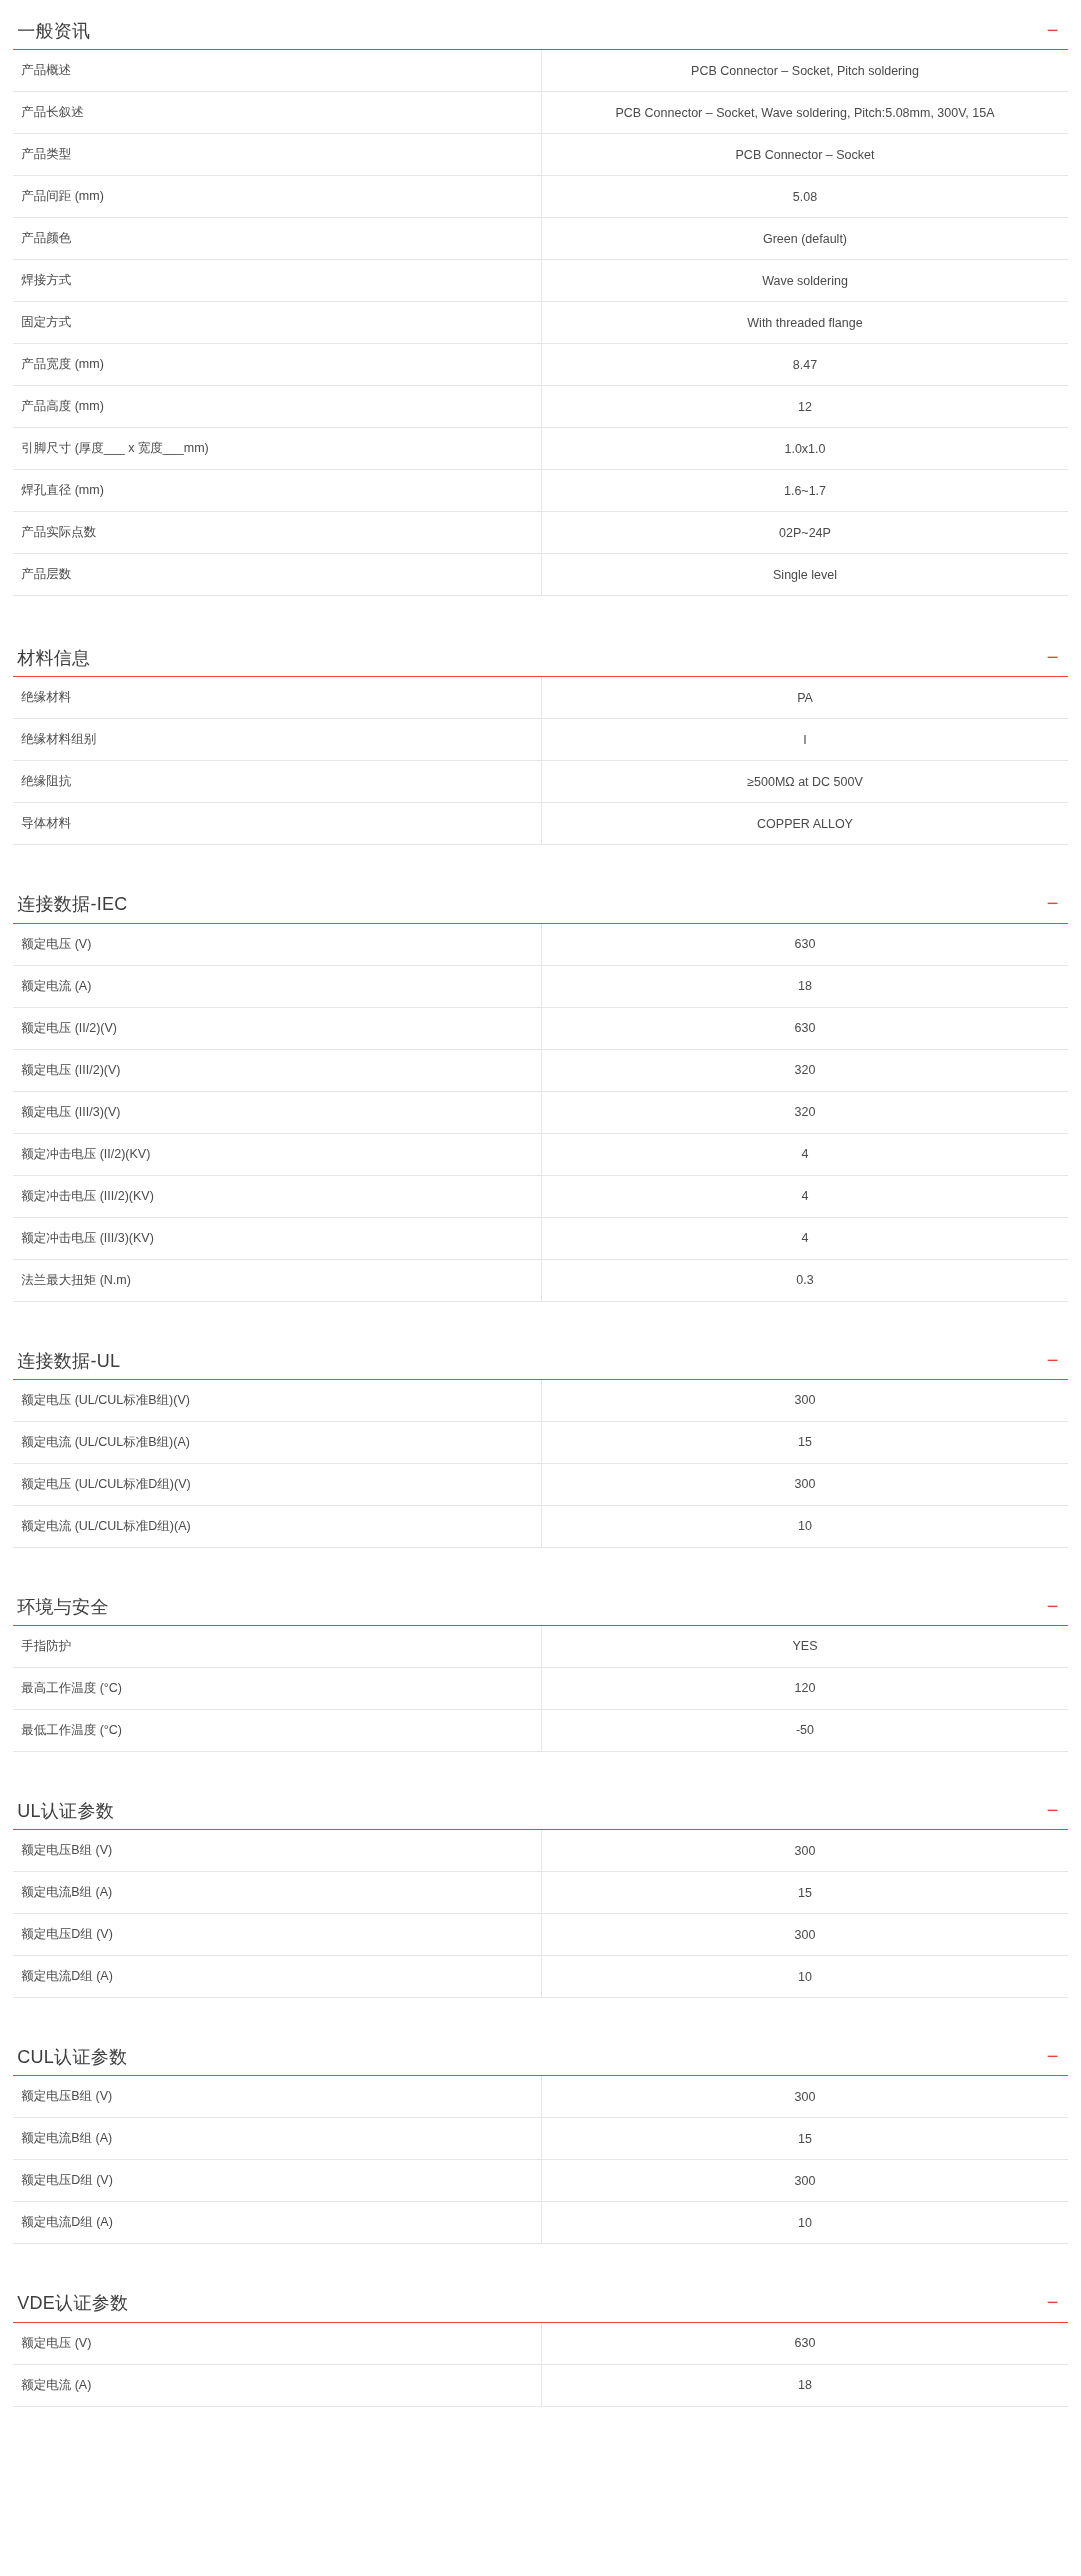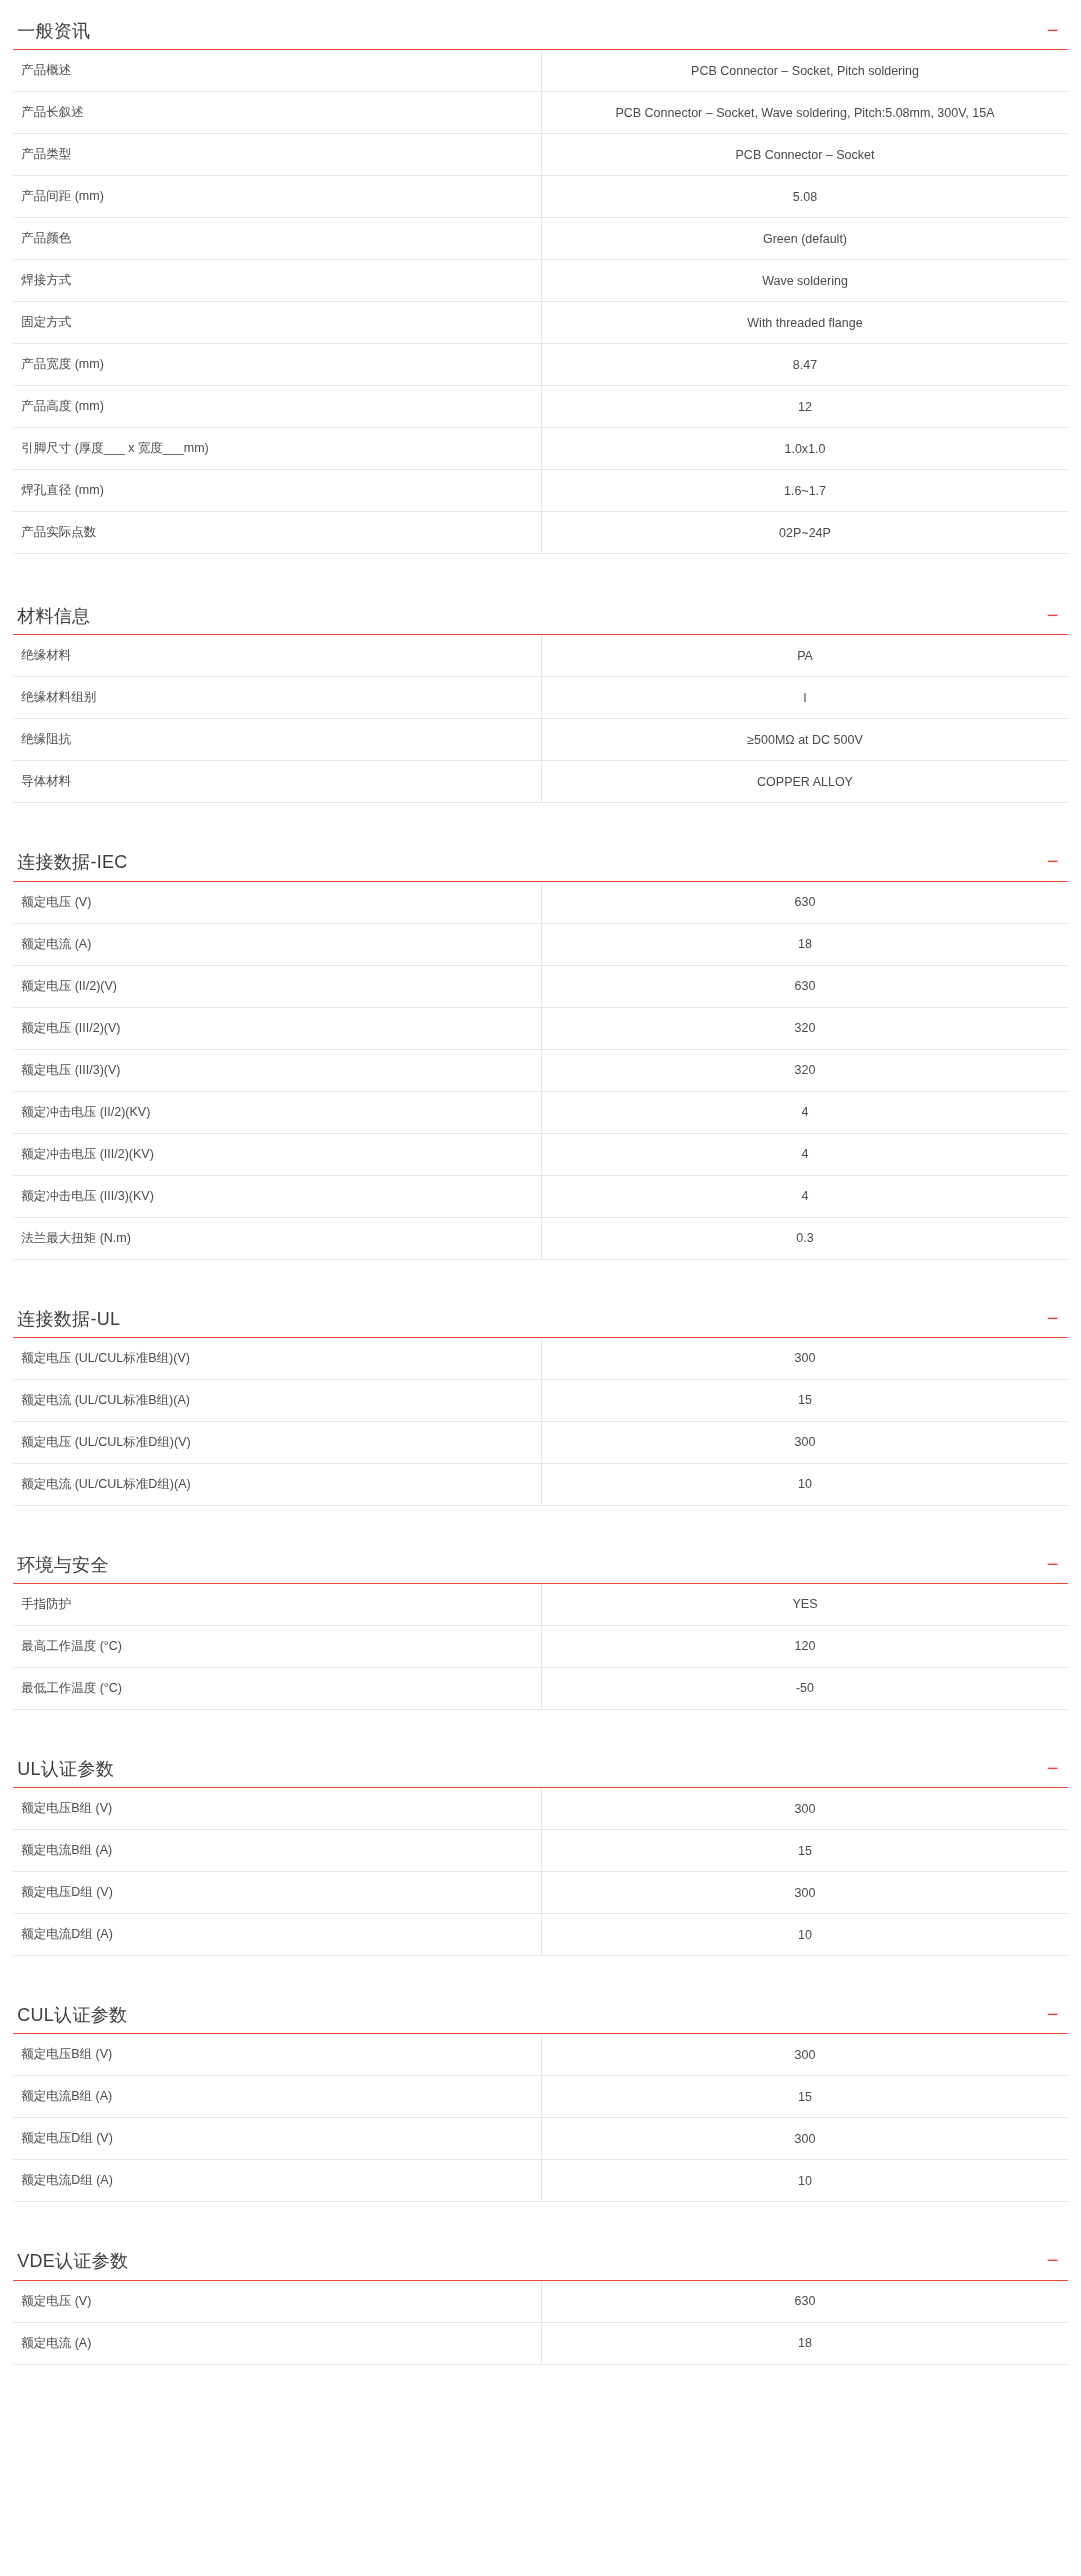--- a/index.html
+++ b/index.html
@@ -133,20 +133,24 @@
               <td class="value-cell">1.0x1.0</td>
             </tr>
             <tr>
               <td class="label-cell">焊孔直径 (mm)</td>
               <td class="value-cell">1.6~1.7</td>
             </tr>
             <tr>
               <td class="label-cell">产品实际点数</td>
               <td class="value-cell">02P~24P</td>
             </tr>
+            <tr>
+              <td class="label-cell">产品层数</td>
+              <td class="value-cell">Single level</td>
+            </tr>
           </tbody>
         </table>
       </div>
       <div class="section">
         <div class="spacer-lg"></div>
         <div class="section-header">
           <div class="section-title">材料信息</div>
           <div class="collapse-toggle">−</div>
         </div>
         <table class="spec-table">

